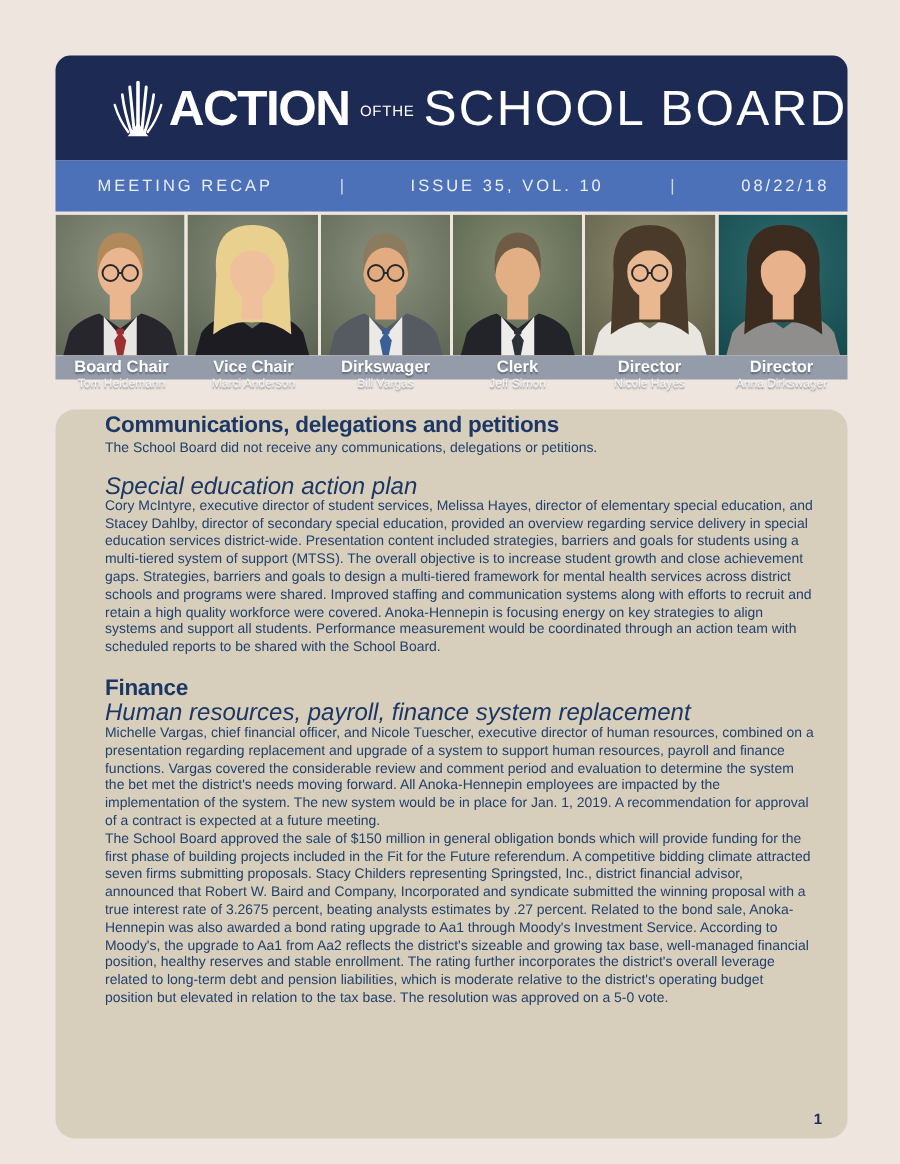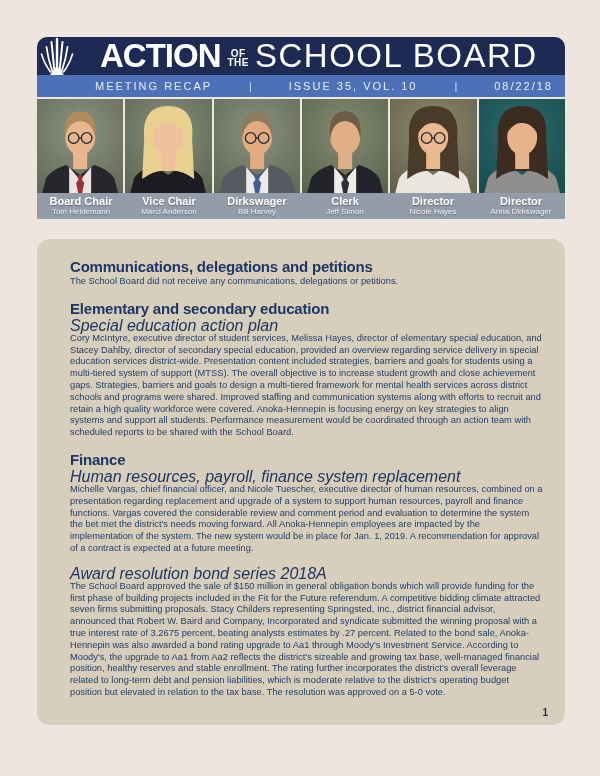--- a/index.html
+++ b/index.html
@@ -5,48 +5,48 @@
   :root{
     --page-bg:#ede5de; --header-bg:#1c2a54; --bar-bg:#4d71b9; --band-bg:#949caa;
     --card-bg:#d7cfbc; --heading-text:#1d3765; --body-text:#23406b; --white:#ffffff;
   }
   *{margin:0;padding:0;box-sizing:border-box;}
   html,body{width:600px;height:776px;}
   body{background:var(--page-bg);font-family:"Liberation Sans",sans-serif;position:relative;overflow:hidden;}
   .doc{position:absolute;left:37px;top:37px;width:528px;}
 
   
-  .header-card{height:38px;background:var(--header-bg);border-radius:10px 10px 0 0;
-    display:flex;align-items:center;justify-content:flex-start;gap:23px;}
+  .header-card{height:70px;background:var(--header-bg);border-radius:10px 10px 0 0;
+    display:flex;align-items:center;justify-content:flex-end;gap:0;}
   .logo{width:40px;height:40px;margin-top:-2px;flex:0 0 auto;}
   .title{display:flex;align-items:center;color:var(--white);white-space:nowrap;}
   .title .bold{font-size:33px;font-weight:bold;letter-spacing:-1px;}
-  .title .ofthe{display:flex;flex-direction:column;align-items:center;margin:4px 6px 0 7px;
-    font-size:10px;font-weight:bold;line-height:9px;letter-spacing:.5px;}
+  .title .ofthe{display:flex;flex-direction:row;align-items:center;margin:4px 6px 0 7px;
+    font-size:10px;font-weight:normal;line-height:9px;letter-spacing:.5px;}
   .title .light{font-size:33px;font-weight:300;letter-spacing:1.5px;}
 
   
-  .meeting-bar{height:22px;background:var(--bar-bg);display:flex;align-items:center;
-    justify-content:space-between;padding:0 12px 0 58px;color:#e9eef7;
+  .meeting-bar{height:34px;background:var(--bar-bg);display:flex;align-items:center;
+    justify-content:space-between;padding:0 12px 0 28px;color:#e9eef7;
     font-size:11px;letter-spacing:2px;}
   .bar-sep{opacity:.85;letter-spacing:0;}
 
   
   .photo-strip{display:flex;gap:2px;margin-top:2px;height:94px;}
   .photo{flex:1 1 0;overflow:hidden;}
   .photo svg{display:block;width:100%;height:100%;}
-  .label-band{background:var(--band-bg);height:26px;display:flex;}
+  .label-band{background:var(--band-bg);height:16px;display:flex;}
   .label-cell{flex:1 1 0;text-align:center;color:var(--white);
     text-shadow:0 1px 1px rgba(40,45,60,.45);padding-top:2px;}
   .role{font-size:11px;font-weight:bold;line-height:12px;}
   .name{font-size:8px;line-height:9px;color:#f2f4f7;}
 
   
   .content-card{margin-top:20px;background:var(--card-bg);border-radius:13px;
-    height:486px;padding:19px 22px 8px 33px;position:relative;overflow:hidden;}
+    height:486px;padding:2px 22px 8px 33px;position:relative;overflow:hidden;}
   .section{margin-top:12px;}
   .section:first-child{margin-top:0;}
   .h2{font-size:15px;line-height:17px;font-weight:bold;color:var(--heading-text);
     letter-spacing:-.2px;margin-bottom:1px;}
   .subhead{font-size:16px;line-height:15px;font-style:italic;color:var(--heading-text);margin-top:1px;}
   .subhead + .subhead, .body + .subhead{margin-top:11px;}
   .body{font-size:9.3px;line-height:11.8px;color:var(--body-text);max-width:478px;}
   .page-num{position:absolute;right:17px;bottom:7px;font-size:10px;font-weight:bold;color:var(--header-bg);}
 </style>
 </head>
@@ -208,21 +208,21 @@
       <div class="label-cell">
     <div class="role">Board Chair</div>
     <div class="name">Tom Heidemann</div>
   </div>
       <div class="label-cell">
     <div class="role">Vice Chair</div>
     <div class="name">Marci Anderson</div>
   </div>
       <div class="label-cell">
     <div class="role">Dirkswager</div>
-    <div class="name">Bill Harvey</div>
+    <div class="name">Bill Vargas</div>
   </div>
       <div class="label-cell">
     <div class="role">Clerk</div>
     <div class="name">Jeff Simon</div>
   </div>
       <div class="label-cell">
     <div class="role">Director</div>
     <div class="name">Nicole Hayes</div>
   </div>
       <div class="label-cell">
@@ -231,28 +231,26 @@
   </div>
     </div>
 
   <div class="content-card">
     <div id="sections">
         <section class="section">
     <h2 class="h2">Communications, delegations and petitions</h2>
   <p class="body">The School Board did not receive any communications, delegations or petitions.</p>
         </section>
         <section class="section">
-    <h2 class="h2">Elementary and secondary education</h2>
   <div class="subhead">Special education action plan</div>
           <p class="body">Cory McIntyre, executive director of student services, Melissa Hayes, director of elementary special education, and Stacey Dahlby, director of secondary special education, provided an overview regarding service delivery in special education services district-wide. Presentation content included strategies, barriers and goals for students using a multi-tiered system of support (MTSS). The overall objective is to increase student growth and close achievement gaps. Strategies, barriers and goals to design a multi-tiered framework for mental health services across district schools and programs were shared. Improved staffing and communication systems along with efforts to recruit and retain a high quality workforce were covered. Anoka-Hennepin is focusing energy on key strategies to align systems and support all students. Performance measurement would be coordinated through an action team with scheduled reports to be shared with the School Board.</p>
         </section>
         <section class="section">
     <h2 class="h2">Finance</h2>
   <div class="subhead">Human resources, payroll, finance system replacement</div>
           <p class="body">Michelle Vargas, chief financial officer, and Nicole Tuescher, executive director of human resources, combined on a presentation regarding replacement and upgrade of a system to support human resources, payroll and finance functions. Vargas covered the considerable review and comment period and evaluation to determine the system the bet met the district's needs moving forward. All Anoka-Hennepin employees are impacted by the implementation of the system. The new system would be in place for Jan. 1, 2019. A recommendation for approval of a contract is expected at a future meeting.</p>
-          <div class="subhead">Award resolution bond series 2018A</div>
           <p class="body">The School Board approved the sale of $150 million in general obligation bonds which will provide funding for the first phase of building projects included in the Fit for the Future referendum. A competitive bidding climate attracted seven firms submitting proposals. Stacy Childers representing Springsted, Inc., district financial advisor, announced that Robert W. Baird and Company, Incorporated and syndicate submitted the winning proposal with a true interest rate of 3.2675 percent, beating analysts estimates by .27 percent. Related to the bond sale, Anoka-Hennepin was also awarded a bond rating upgrade to Aa1 through Moody's Investment Service. According to Moody's, the upgrade to Aa1 from Aa2 reflects the district's sizeable and growing tax base, well-managed financial position, healthy reserves and stable enrollment. The rating further incorporates the district's overall leverage related to long-term debt and pension liabilities, which is moderate relative to the district's operating budget position but elevated in relation to the tax base. The resolution was approved on a 5-0 vote.</p>
         </section>
       </div>
     <div class="page-num">1</div>
   </div>
 
 </div>
 
 </body></html>

